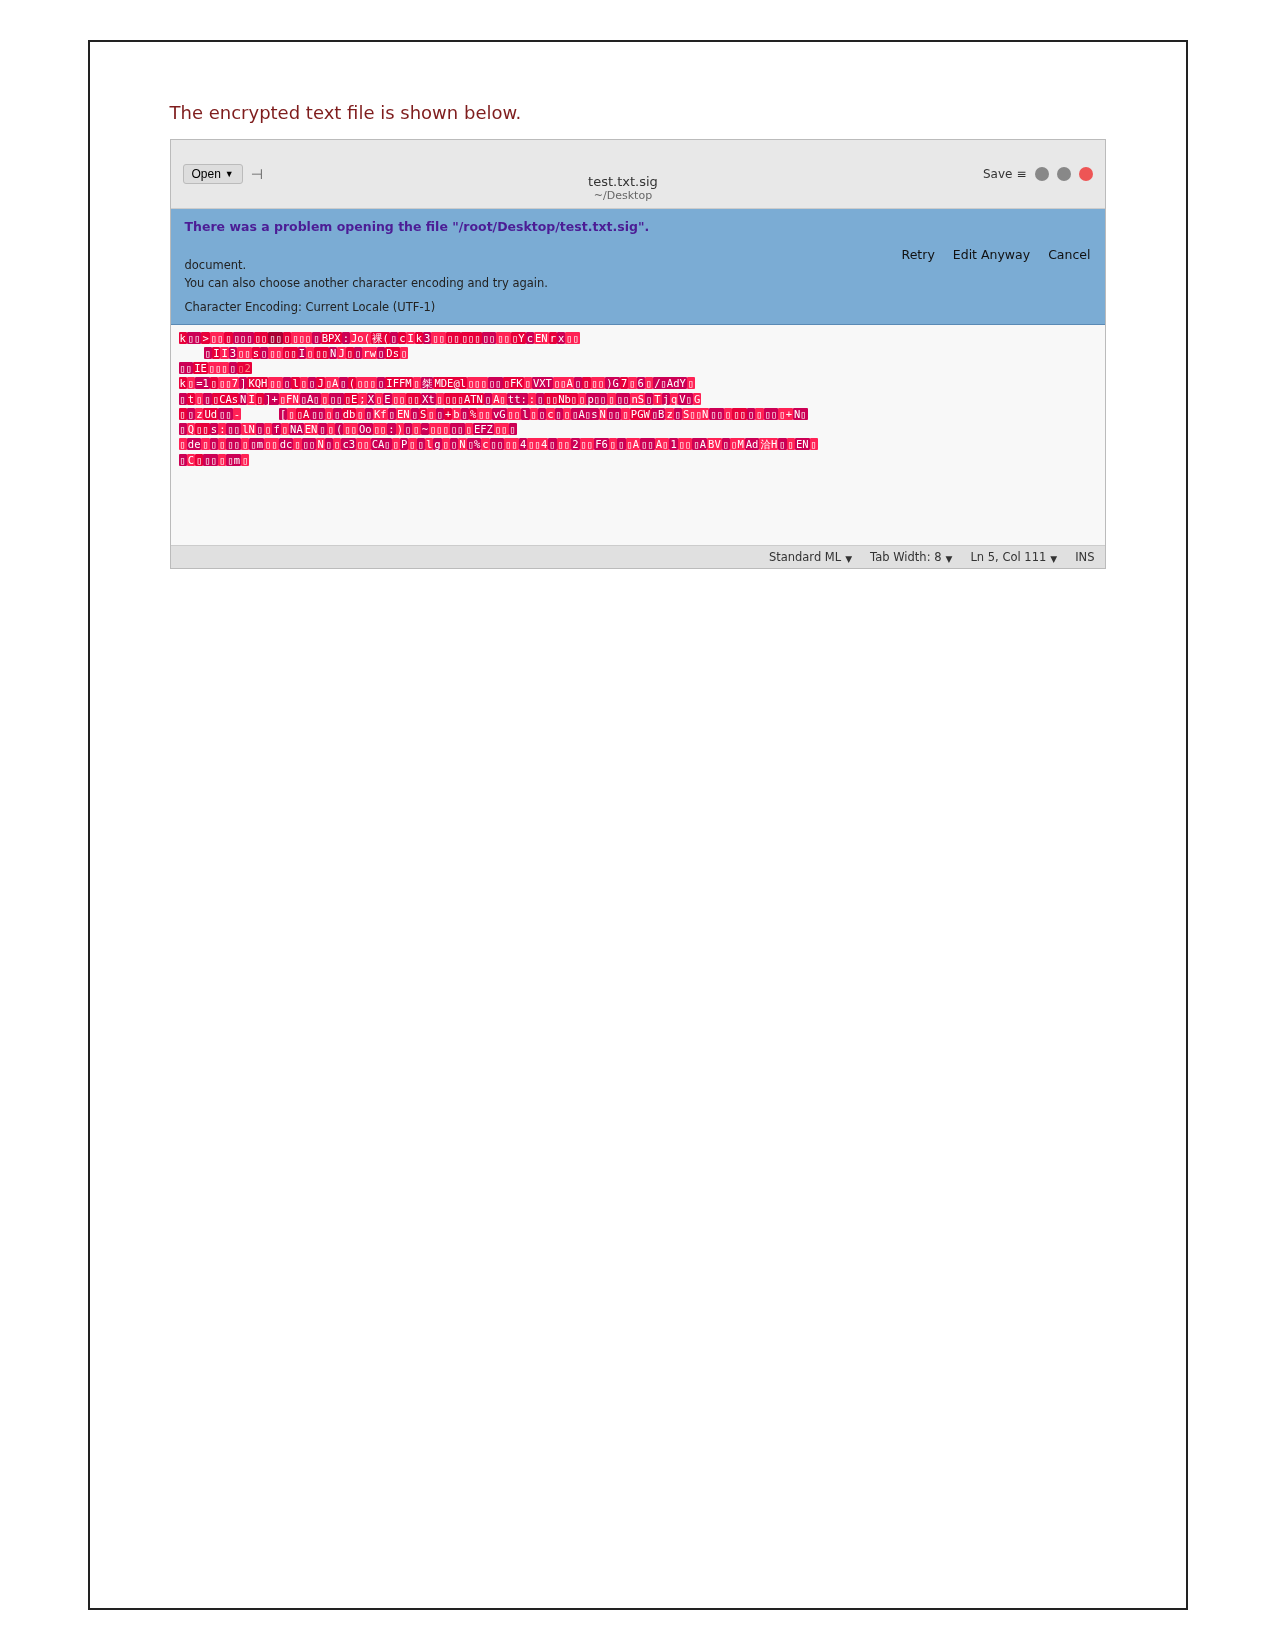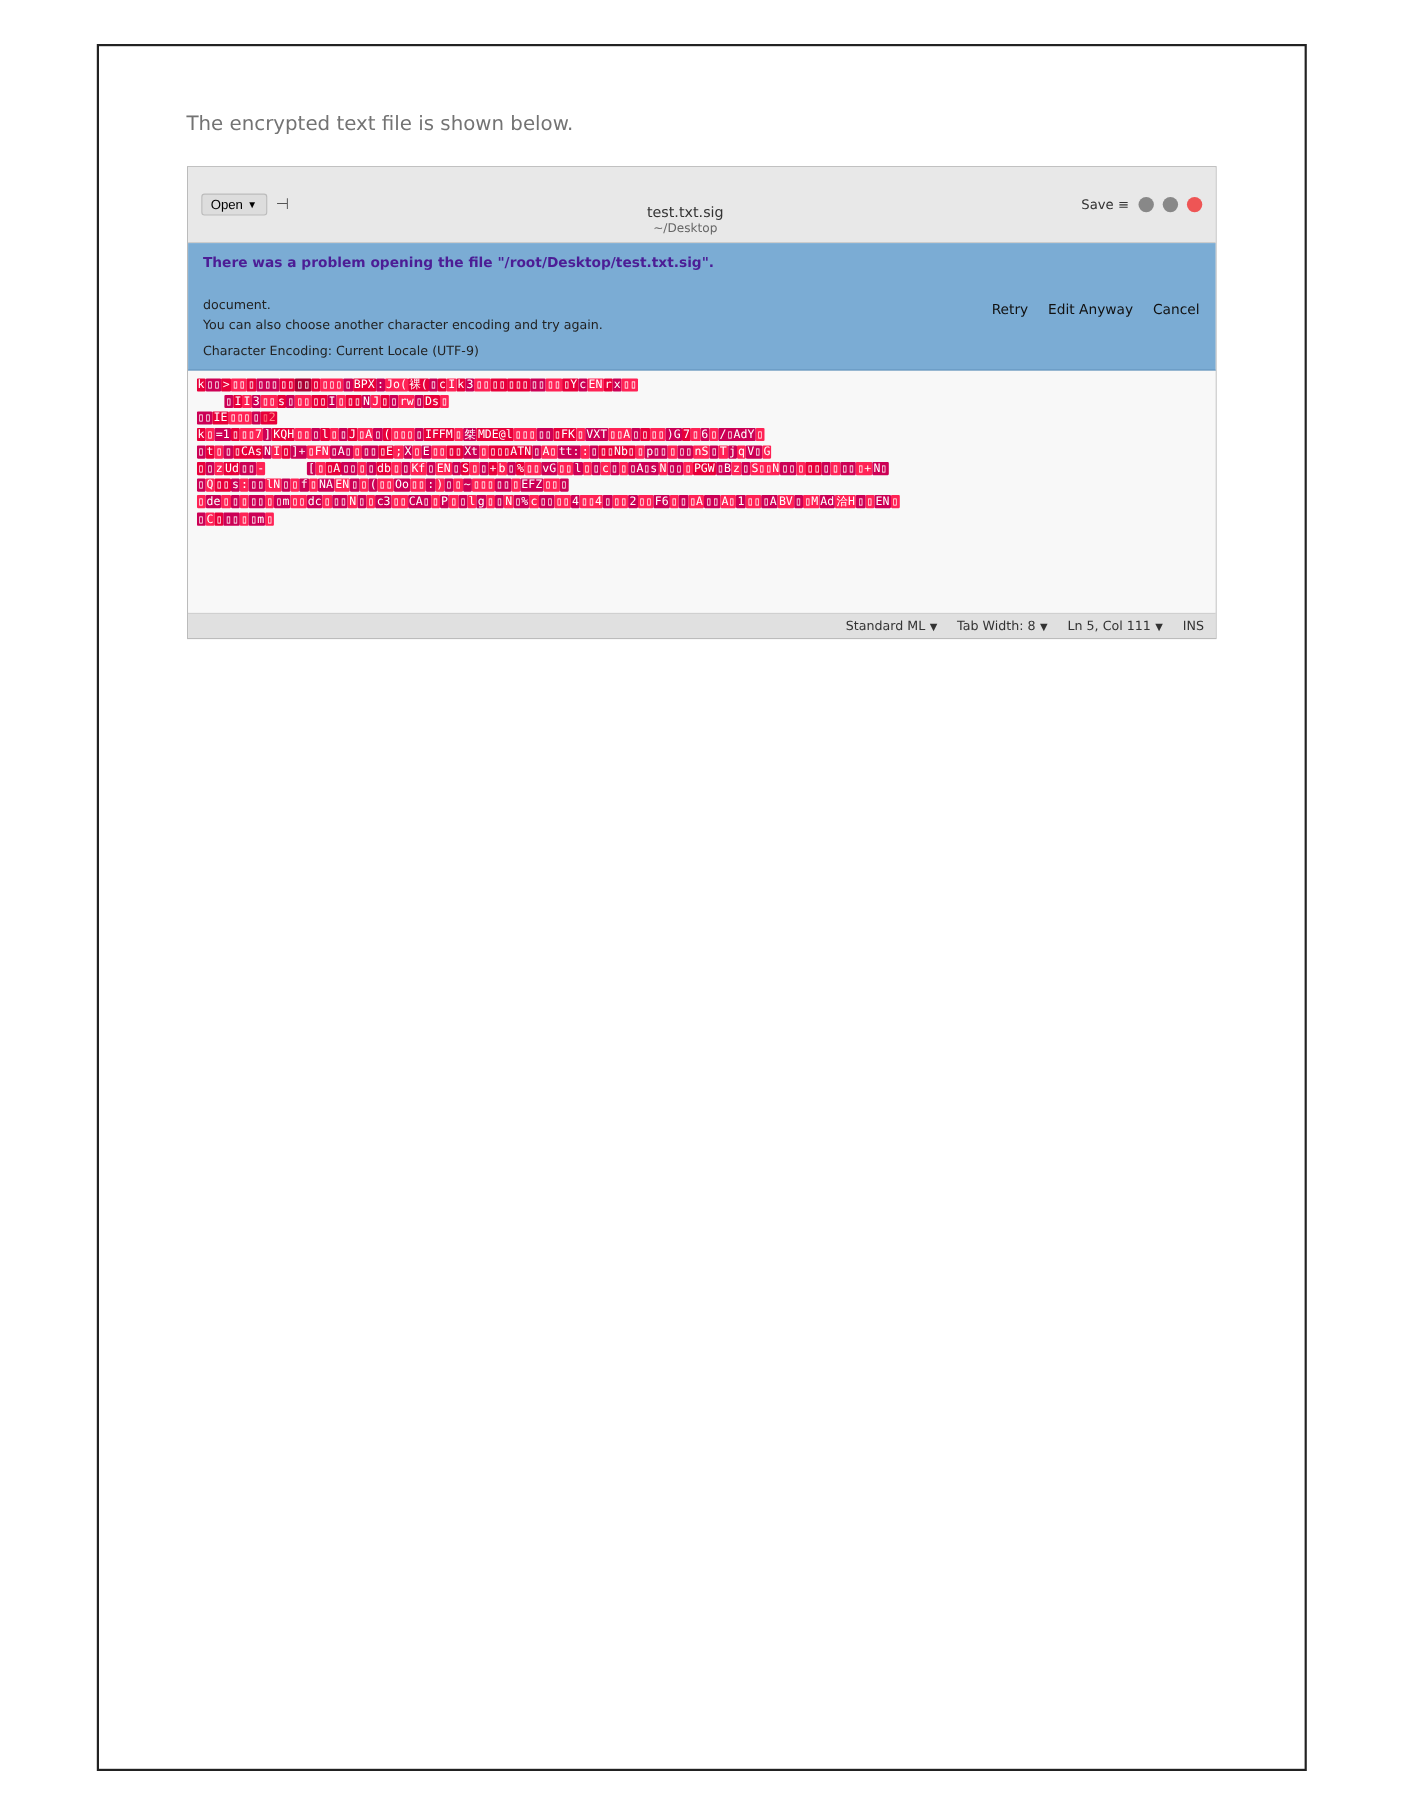--- a/index.html
+++ b/index.html
@@ -16,22 +16,22 @@
     }
     .page {
       width: 1100px;
       min-height: 1570px;
       border: 2px solid #222;
       padding: 60px 80px;
       position: relative;
     }
     .intro-text {
       font-size: 18px;
-      margin-bottom: 28px;
-      color: #737373;
+      margin-bottom: 16px;
+      color: #7f1d1d;
     }
     
     .editor-window {
       border: 1px solid #bbb;
       background: #f5f5f5;
       width: 100%;
       margin-bottom: 20px;
     }
     
     .title-bar {
@@ -116,21 +116,21 @@
       color: #222;
       max-width: 520px;
       line-height: 1.5;
     }
     .error-buttons {
       display: flex;
       gap: 18px;
       align-items: center;
       font-size: 12.5px;
       color: #111;
-      margin-top: 21px;
+      margin-top: 7px;
       flex-shrink: 0;
       justify-content: center;
     }
     .error-btn {
       cursor: pointer;
       color: #111;
       white-space: nowrap;
     }
     .error-encoding {
       font-size: 11.5px;
@@ -248,21 +248,21 @@
           <span>You can also choose another character encoding and try again.</span>
         </div>
         <div class="error-buttons">
           <span class="error-btn">Retry</span>
           <span class="error-btn">Edit Anyway</span>
           <span class="error-btn">Cancel</span>
         </div>
       </div>
       <div class="error-encoding">
         <span>Character Encoding:</span>
-        <span>Current Locale (UTF-9)</span>
+        <span>Current Locale (UTF-1)</span>
       </div>
     </div>
 
     <div class="content-area">
       <div class="content-line">
         <span class="enc">k</span><span class="enc2">▯▯</span><span class="enc">&gt;</span><span class="enc3">▯▯</span><span class="enc">▯</span><span class="enc2">▯▯▯</span><span class="enc">▯▯</span><span class="enc4">▯▯</span><span class="enc">▯</span><span class="enc3">▯▯▯</span><span class="enc2">▯</span><span class="enc">BPX</span><span class="enc2">:</span><span class="enc3">Jo(</span><span class="enc">裸(</span><span class="enc2">▯</span><span class="enc">c</span><span class="enc3">I</span><span class="enc">k</span><span class="enc2">3</span><span class="enc3">▯▯</span><span class="enc">▯▯</span><span class="enc">▯▯▯</span><span class="enc2">▯▯</span><span class="enc3">▯▯</span><span class="enc">▯Y</span><span class="enc2">c</span><span class="enc3">EN</span><span class="enc">r</span><span class="enc2">x</span><span class="enc3">▯▯</span>
       </div>
       <div class="content-line">
         &nbsp;&nbsp;&nbsp;&nbsp;<span class="enc2">▯</span><span class="enc">I</span><span class="enc3">I</span><span class="enc2">3</span><span class="enc3">▯▯</span><span class="enc">s</span><span class="enc2">▯</span><span class="enc3">▯▯</span><span class="enc">▯▯</span><span class="enc2">I</span><span class="enc3">▯</span><span class="enc">▯▯</span><span class="enc2">N</span><span class="enc3">J</span><span class="enc">▯</span><span class="enc2">▯</span><span class="enc3">rw</span><span class="enc2">▯</span><span class="enc">Ds</span><span class="enc3">▯</span>
       </div>

